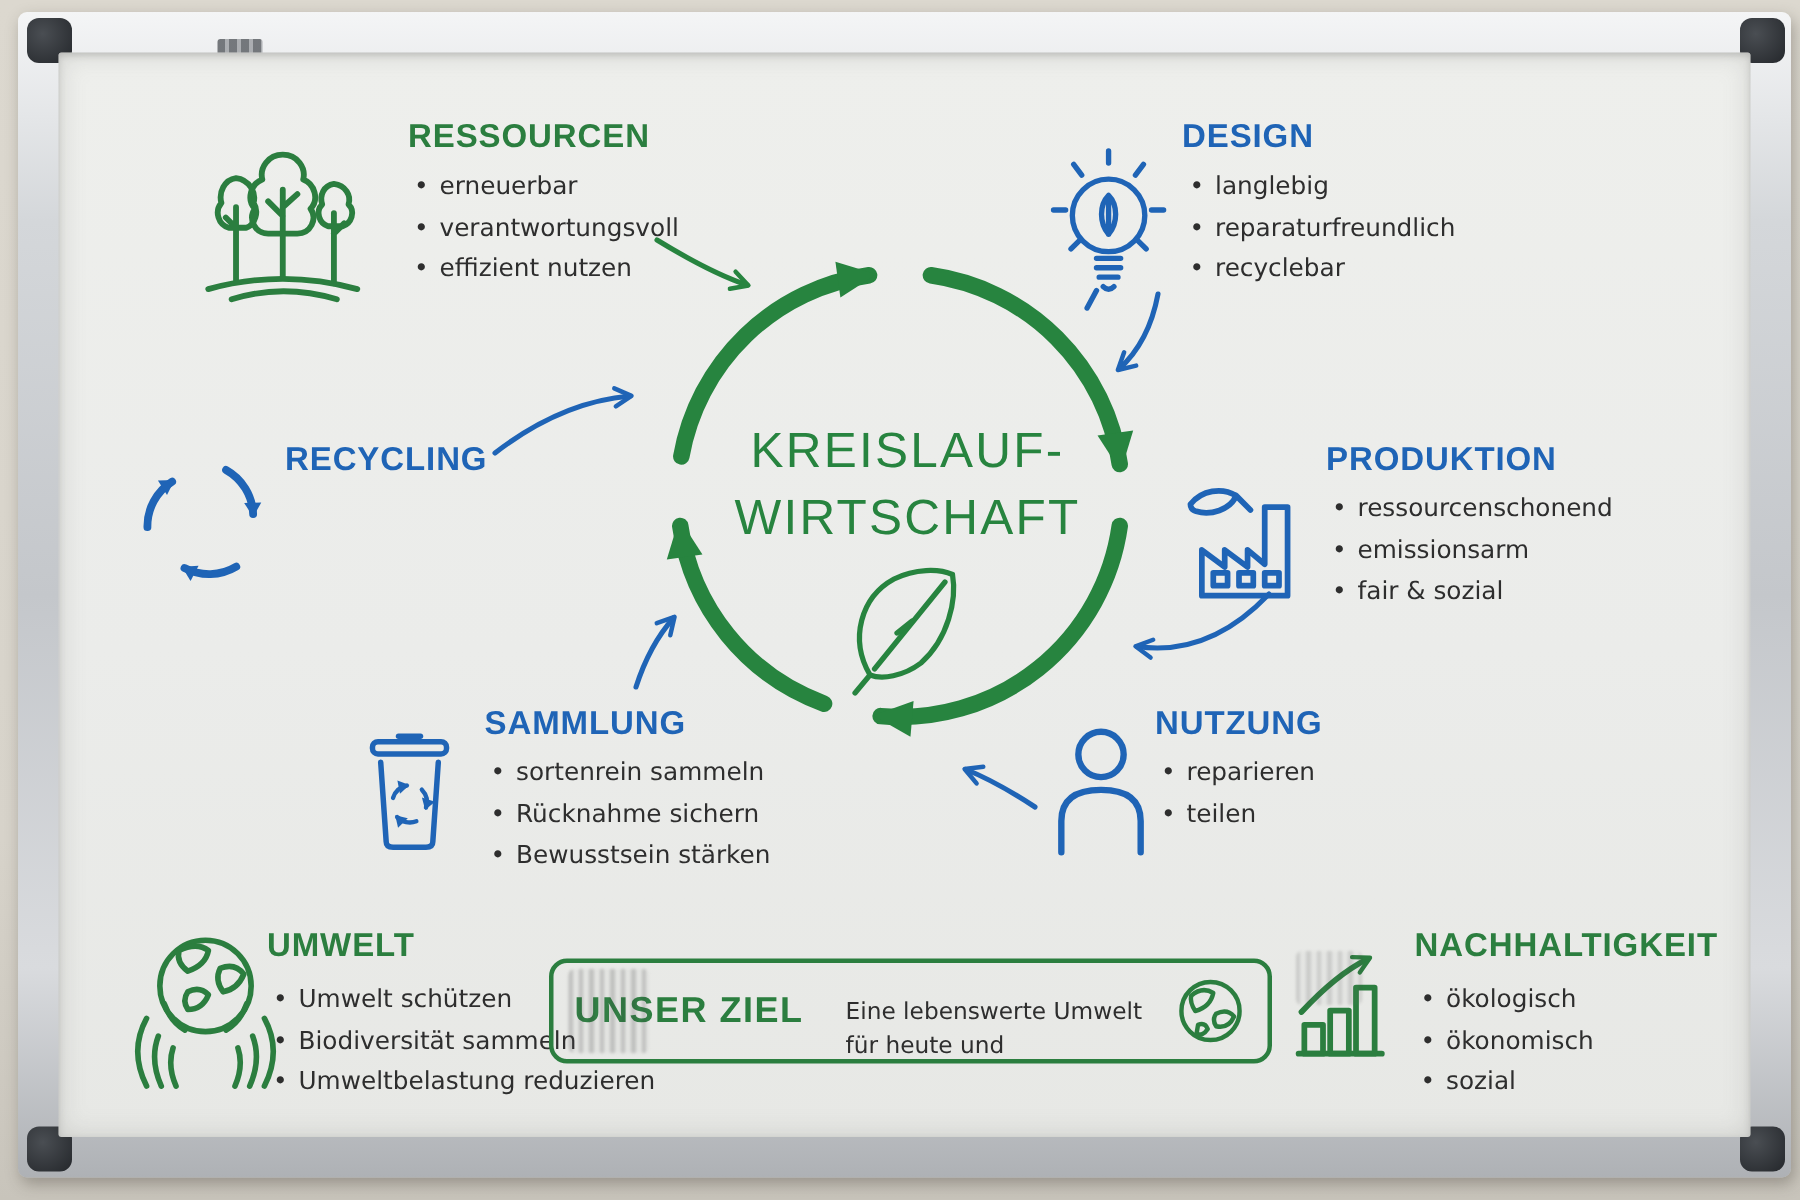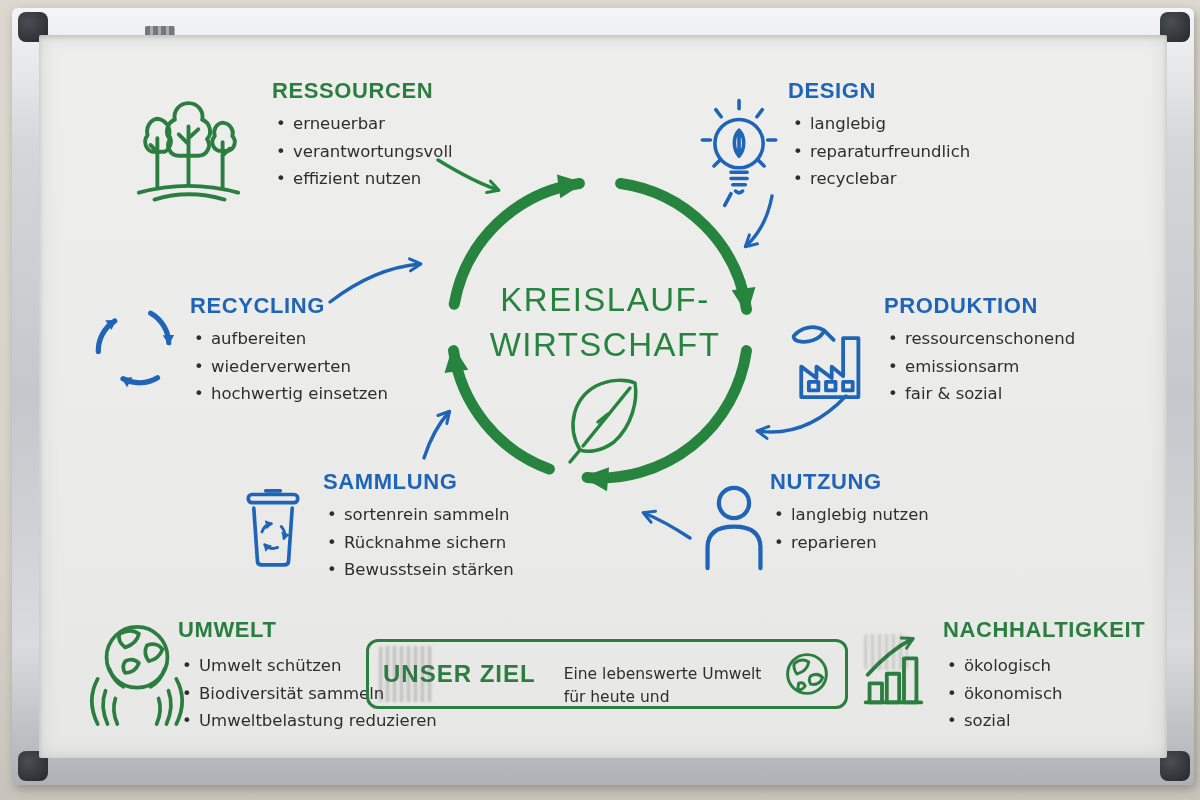--- a/index.html
+++ b/index.html
@@ -134,25 +134,20 @@
         <path d="M66,14 A37,37 0 0 1 85,45" marker-end="url(#ahRB)"></path>
         <g transform="rotate(120 50 50)">
             <path d="M66,14 A37,37 0 0 1 85,45" marker-end="url(#ahRB)"></path>
           </g>
         <g transform="rotate(240 50 50)">
             <path d="M66,14 A37,37 0 0 1 85,45" marker-end="url(#ahRB)"></path>
           </g>
       </g>
     </svg>
     <div class="h blue" style="left:190px;top:293px">RECYCLING</div>
-    <ul class="items" style="left:192px;top:325px">
-      <li>aufbereiten</li>
-      <li>wiederverwerten</li>
-      <li>hochwertig einsetzen</li>
-    </ul>
 
     <svg class="icon" style="left:786px;top:314px" width="100" height="90" viewBox="0 0 105 92">
       <g fill="none" stroke="#1f64b6" stroke-width="4" stroke-linecap="round" stroke-linejoin="round">
         <path d="M8,22 C16,12 30,10 40,16 C36,26 22,30 12,27 C9,26 8,24 8,22 Z M40,16 L50,26"></path>
         <path d="M16,86 V54 L32,66 V54 L48,66 V54 L60,64 V24 H76 V86 Z"></path>
         <rect x="24" y="70" width="10" height="9"></rect>
         <rect x="42" y="70" width="10" height="9"></rect>
         <rect x="60" y="70" width="10" height="9"></rect>
       </g>
     </svg>
@@ -188,22 +183,22 @@
     </ul>
 
     <svg class="icon" style="left:700px;top:482px" width="68" height="92" viewBox="0 0 72 95">
       <g fill="none" stroke="#1f64b6" stroke-width="4.5" stroke-linecap="round">
         <circle cx="36" cy="21" r="16"></circle>
         <path d="M8,90 V68 Q8,46 36,46 Q64,46 64,68 V90"></path>
       </g>
     </svg>
     <div class="h blue" style="left:770px;top:469px">NUTZUNG</div>
     <ul class="items" style="left:772px;top:501px">
-      <li>langlebig nutzen</li>
       <li>reparieren</li>
+      <li>teilen</li>
     </ul>
 
     <svg class="icon" style="left:78px;top:618px" width="118" height="110" viewBox="0 0 120 112">
       <g fill="none" stroke="#2b7e3f" stroke-width="3.8" stroke-linecap="round" stroke-linejoin="round">
         <circle cx="60" cy="40" r="31"></circle>
         <path d="M42,16 Q54,10 62,16 Q60,26 48,30 Q40,24 42,16 Z"></path>
         <path d="M70,28 Q80,24 86,32 Q82,42 72,44 Q66,36 70,28 Z"></path>
         <path d="M48,44 Q56,40 62,46 Q58,56 48,56 Q44,50 48,44 Z"></path>
         <path d="M20,108 Q8,84 20,62 M30,108 Q22,90 28,74 M40,108 Q34,94 38,82 M32,52 Q36,64 46,70"></path>
         <path d="M100,108 Q112,84 100,62 M90,108 Q98,90 92,74 M80,108 Q86,94 82,82 M88,52 Q84,64 74,70"></path>

